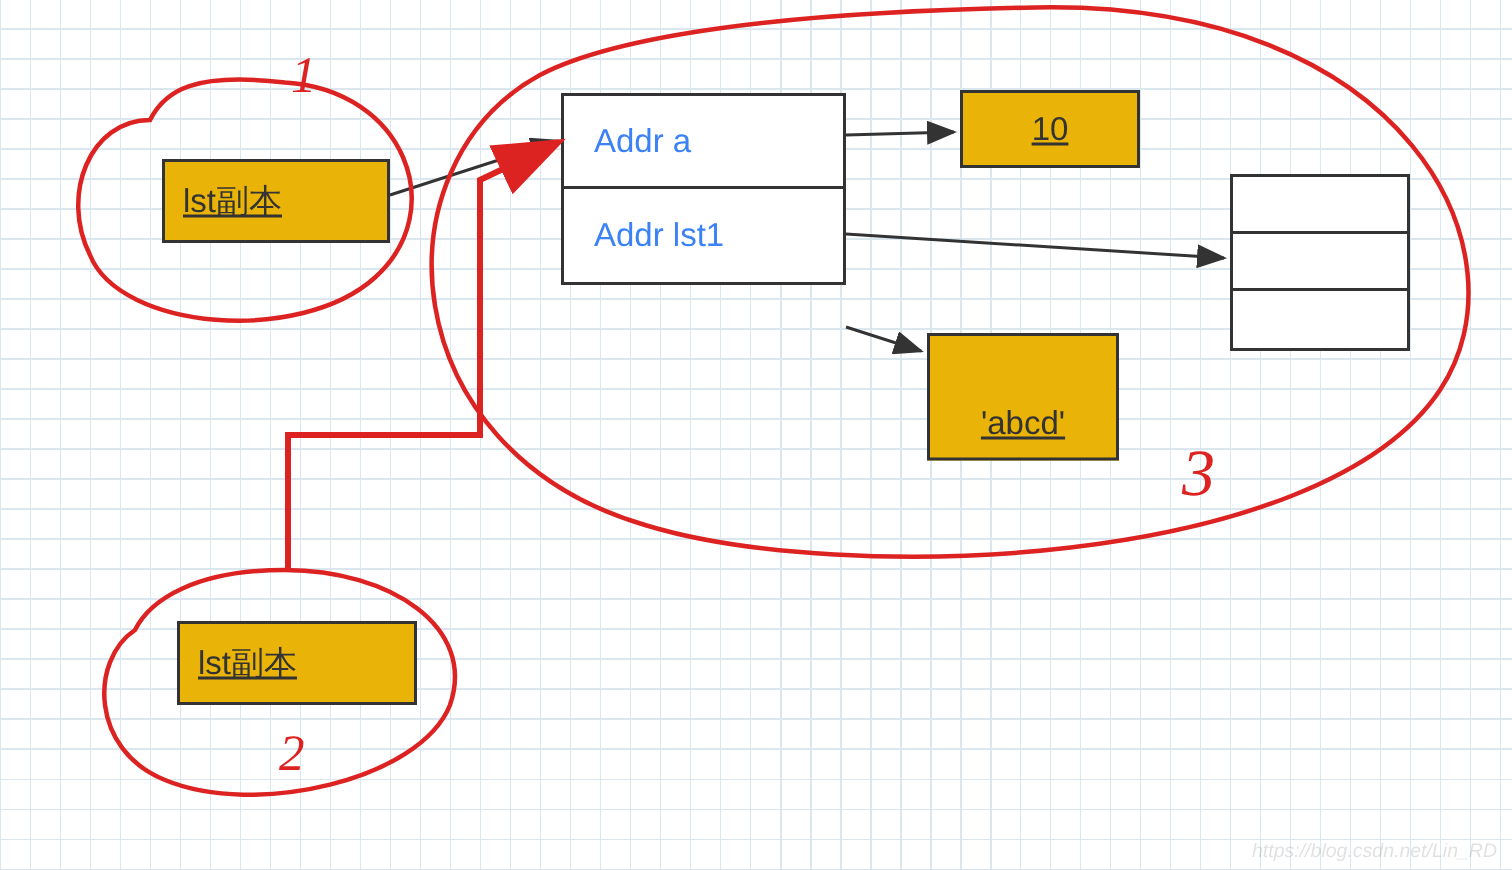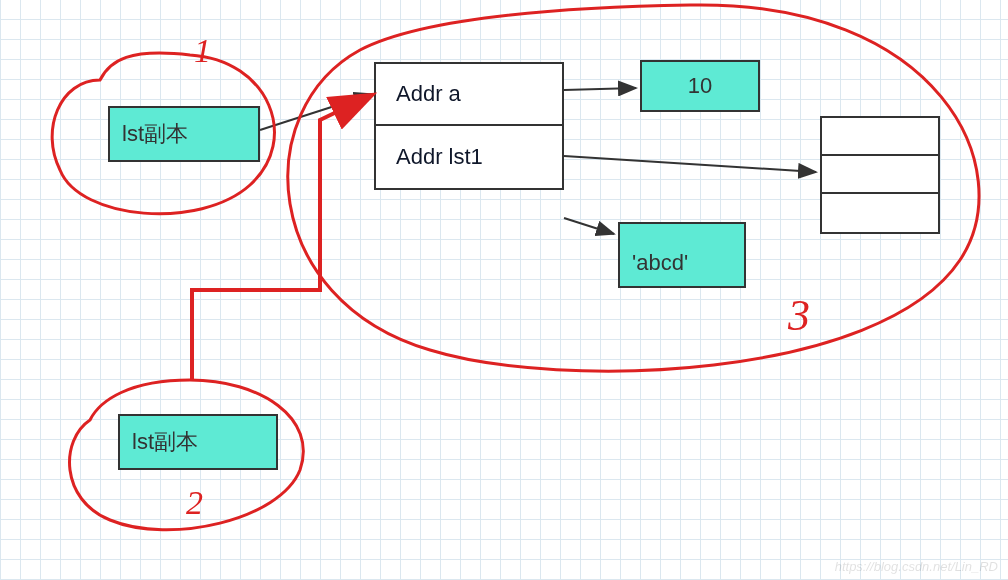--- a/index.html
+++ b/index.html
@@ -12,46 +12,47 @@
     background-color: #fff;
     
     background-image:
       repeating-linear-gradient(0deg, #dbe7ef 0, #dbe7ef 1px, transparent 1px, transparent 20px),
       repeating-linear-gradient(90deg, #dbe7ef 0, #dbe7ef 1px, transparent 1px, transparent 20px);
     overflow: hidden;
   }
   .box {
     position: absolute;
     border: 2px solid #333;
-    background: #5eead4;
+    background: #eab308;
     display: flex;
     align-items: center;
     justify-content: flex-start;
     padding: 8px 12px;
     font-size: 22px;
     color: #333;
+    text-decoration: underline;
   }
   .center { justify-content: center; }
   
   .addr-list {
     position: absolute;
     left: 374px;
     top: 62px;
     width: 190px;
     border: 2px solid #333;
     background: #fff;
   }
   .addr-list .cell {
     border-bottom: 2px solid #333;
     height: 62px;
     display: flex;
     align-items: center;
     padding-left: 20px;
     font-size: 22px;
-    color: #0f172a;
+    color: #3b82f6;
   }
   .addr-list .cell:last-child { border-bottom: none; }
 
   
   .stack {
     position: absolute;
     left: 820px;
     top: 116px;
     width: 120px;
     border: 2px solid #333;
@@ -104,21 +105,21 @@
   </div>
   <div class="cell">
     <span>Addr lst1</span>
   </div>
 </div>
 
 <div class="box center" style="left:640px;top:60px;width:120px;height:52px">
   <span>10</span>
 </div>
 
-<div class="box" style="left:618px;top:222px;width:128px;height:66px;align-items:flex-end;padding-bottom:10px;justify-content:flex-start">
+<div class="box" style="left:618px;top:222px;width:128px;height:85px;align-items:flex-end;padding-bottom:10px;justify-content:center">
   <span>'abcd'</span>
 </div>
 
 <div class="stack">
   <div class="row"></div>
   <div class="row"></div>
   <div class="row"></div>
 </div>
 
 <svg class="overlay">

